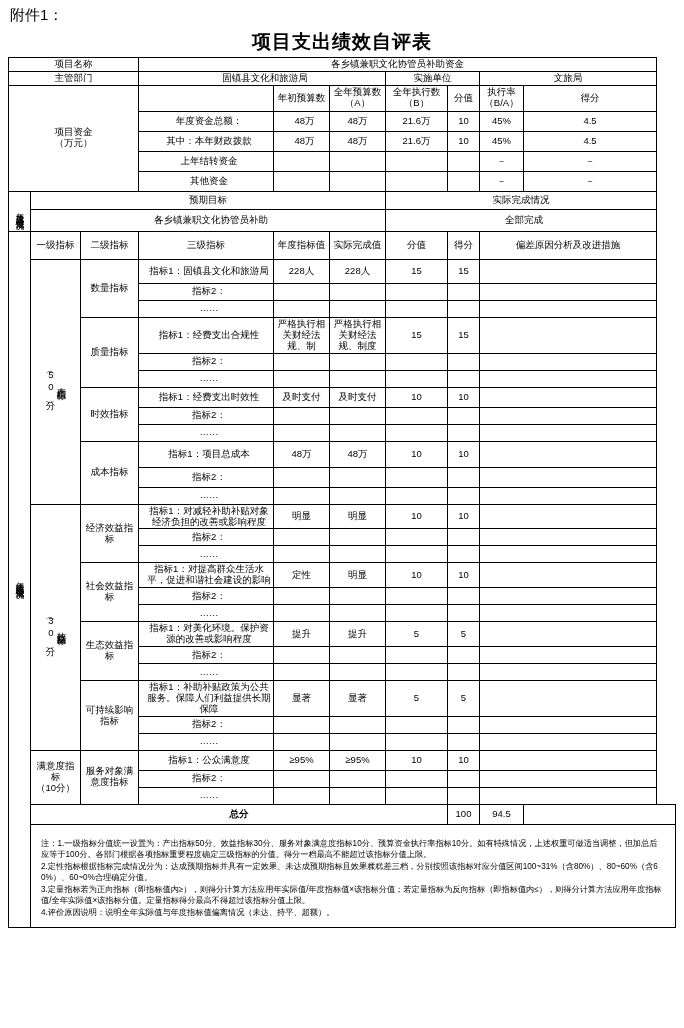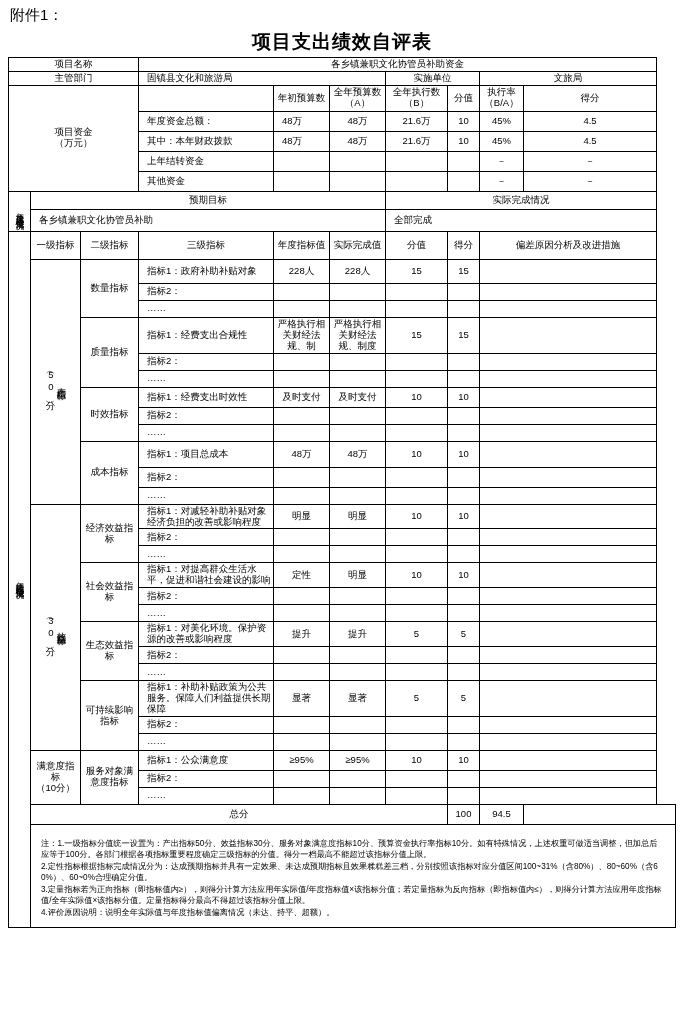--- a/index.html
+++ b/index.html
@@ -4,24 +4,24 @@
 <style>
   html,body{margin:0;padding:0;background:#fff;}
   body{width:684px;height:1028px;font-family:"Liberation Sans","DejaVu Sans",sans-serif;color:#000;}
   .page{width:684px;height:1028px;position:relative;box-sizing:border-box;padding:4px 8px 0 8px;}
   .attach{font-size:15px;margin:2px 0 3px 2px;}
   .title{text-align:center;font-size:19px;font-weight:bold;letter-spacing:1px;margin:4px 0 2px 0;}
   .subtitle{text-align:center;font-size:10px;margin:0 0 5px 0;}
   table{border-collapse:collapse;width:100%;table-layout:fixed;}
   td{border:1px solid #000;font-size:9.5px;padding:1px 2px;vertical-align:middle;line-height:1.15;word-break:break-all;}
   .c{text-align:center;}
-  .l{text-align:left;padding-left:8px;}
+  .l{text-align:center;padding-left:8px;}
   .vert{writing-mode:vertical-rl;text-orientation:upright;letter-spacing:1px;white-space:normal;margin:0 auto;}
   .vwrap{display:flex;align-items:center;justify-content:center;height:100%;}
-  .b{font-weight:normal;}
+  .b{font-weight:bold;}
   .notes{font-size:8.2px;line-height:1.35;margin-top:3px;padding:2px 2px 0 2px;}
   .notes p{margin:0 0 1px 0;text-indent:0;}
   .tiny{font-size:8.5px;}
   .clip{overflow:hidden;}
 </style>
 </head>
 <body>
 
 <div class="page">
 
@@ -136,21 +136,21 @@
     </tr>
 
     <tr style="height:24px">
       <td class="c" rowspan="12">
         <div class="vwrap">
               <span class="vert" style="white-space:pre-line">产出指标
 （50分）</span>
             </div>
       </td>
       <td class="c" rowspan="3">数量指标</td>
-      <td class="l">指标1：政府补助补贴对象</td>
+      <td class="l">指标1：固镇县文化和旅游局</td>
       <td class="c">228人</td>
       <td class="c">228人</td>
       <td class="c">15</td>
       <td class="c">15</td>
       <td class="c" colspan="3"></td>
     </tr>
     <tr style="height:17px">
       <td class="l">指标2：</td>
       <td class="c"></td>
           <td class="c"></td>

